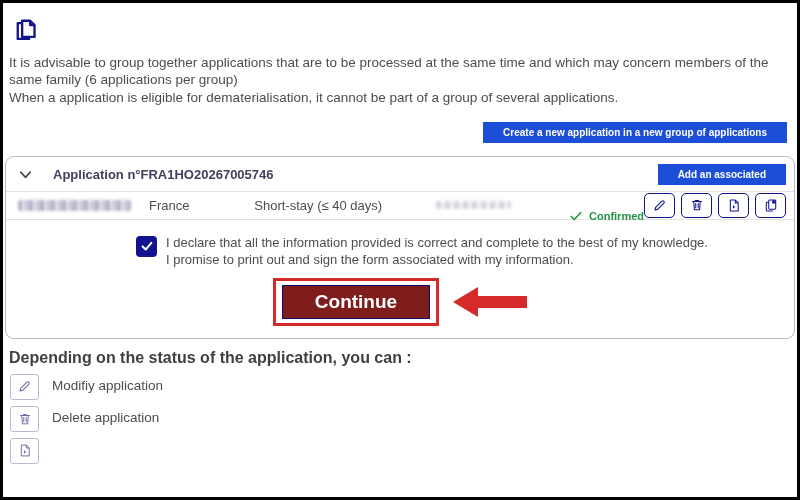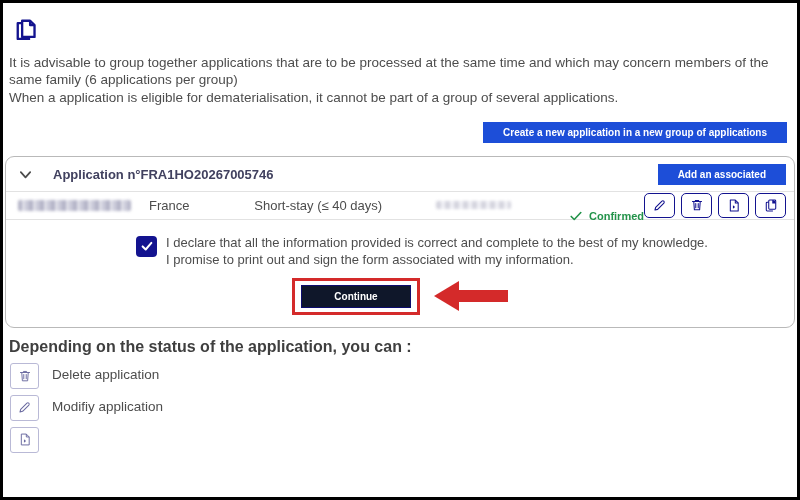--- a/index.html
+++ b/index.html
@@ -69,22 +69,22 @@
   .declaration { display:flex; gap:9px; padding:15px 0 0 130px; font-size:13px; line-height:1.3; color:#4d4d4d; }
   .checkbox {
     width:21px; height:21px; background:#13138f; border-radius:4px; flex:0 0 auto;
     display:flex; align-items:center; justify-content:center; cursor:pointer; margin-top:1px;
   }
 
   
   .continue-row { display:flex; justify-content:center; align-items:center; padding:9px 0 12px 0; }
   .red-outline { border:3px solid #d42a2a; padding:4px 6px; background:#fff; }
   .btn-continue {
-    background:#0f172a; color:#fff; border:1px solid #0c0c6e; font-family:inherit;
-    font-size:10px; font-weight:bold; padding:5px 32px; cursor:pointer;
+    background:#7f1d1d; color:#fff; border:1px solid #0c0c6e; font-family:inherit;
+    font-size:19px; font-weight:bold; padding:5px 32px; cursor:pointer;
   }
   .arrow { display:flex; align-items:center; margin-left:14px; }
   .arrow-head { width:0; height:0; border-top:15px solid transparent; border-bottom:15px solid transparent; border-right:25px solid #d42a2a; }
   .arrow-shaft { width:50px; height:12px; background:#d42a2a; margin-left:-1px; }
 
   
   .legend-title { font-size:16px; font-weight:bold; color:#3f3f3f; padding:10px 0 4px 4px; }
   .legend-item { display:flex; align-items:center; gap:13px; padding:3px 0 3px 5px; }
   .legend-icon {
     width:29px; height:26px; border:1px solid #b9b9d6; border-radius:3px; flex:0 0 auto;
@@ -192,34 +192,34 @@
     </div>
 
   </div>
 
   <div class="legend-title">Depending on the status of the application, you can :</div>
 
   <div class="legend">
 
     <div class="legend-item">
       <span class="legend-icon">
+        <svg width="15" height="15" viewBox="0 0 16 16" fill="none" stroke="currentColor" stroke-width="1.1" stroke-linejoin="round">
+          <path d="M3.2 12.8 L3.9 10 L10.6 3.3 a1.5 1.5 0 0 1 2.1 2.1 L6 12.1 L3.2 12.8 Z"></path>
+        </svg>
+      </span>
+      <span class="legend-label">Modifiy application</span>
+    </div>
+
+    <div class="legend-item">
+      <span class="legend-icon">
         <svg width="14" height="14" viewBox="0 0 16 16" fill="none" stroke="currentColor" stroke-width="1.1" stroke-linecap="round">
           <path d="M2.8 4 H13.2 M6.2 4 V2.8 H9.8 V4 M4.3 4 L5 13.5 H11 L11.7 4 M6.6 6.3 V11.2 M9.4 6.3 V11.2"></path>
         </svg>
       </span>
       <span class="legend-label">Delete application</span>
-    </div>
-
-    <div class="legend-item">
-      <span class="legend-icon">
-        <svg width="15" height="15" viewBox="0 0 16 16" fill="none" stroke="currentColor" stroke-width="1.1" stroke-linejoin="round">
-          <path d="M3.2 12.8 L3.9 10 L10.6 3.3 a1.5 1.5 0 0 1 2.1 2.1 L6 12.1 L3.2 12.8 Z"></path>
-        </svg>
-      </span>
-      <span class="legend-label">Modifiy application</span>
     </div>
 
     <div class="legend-item">
       <span class="legend-icon">
         <svg width="14" height="15" viewBox="0 0 16 16" fill="none" stroke="currentColor" stroke-width="1.1" stroke-linejoin="round">
           <path d="M3.8 1.8 H9.5 L12.8 5.1 V14.2 H3.8 Z"></path>
           <path d="M9.5 1.8 V5.1 H12.8"></path>
           <path d="M6.8 8 c2.6 0 2.6 3.4 0 3.4 Z" fill="currentColor" stroke="none"></path>
         </svg>
       </span>

